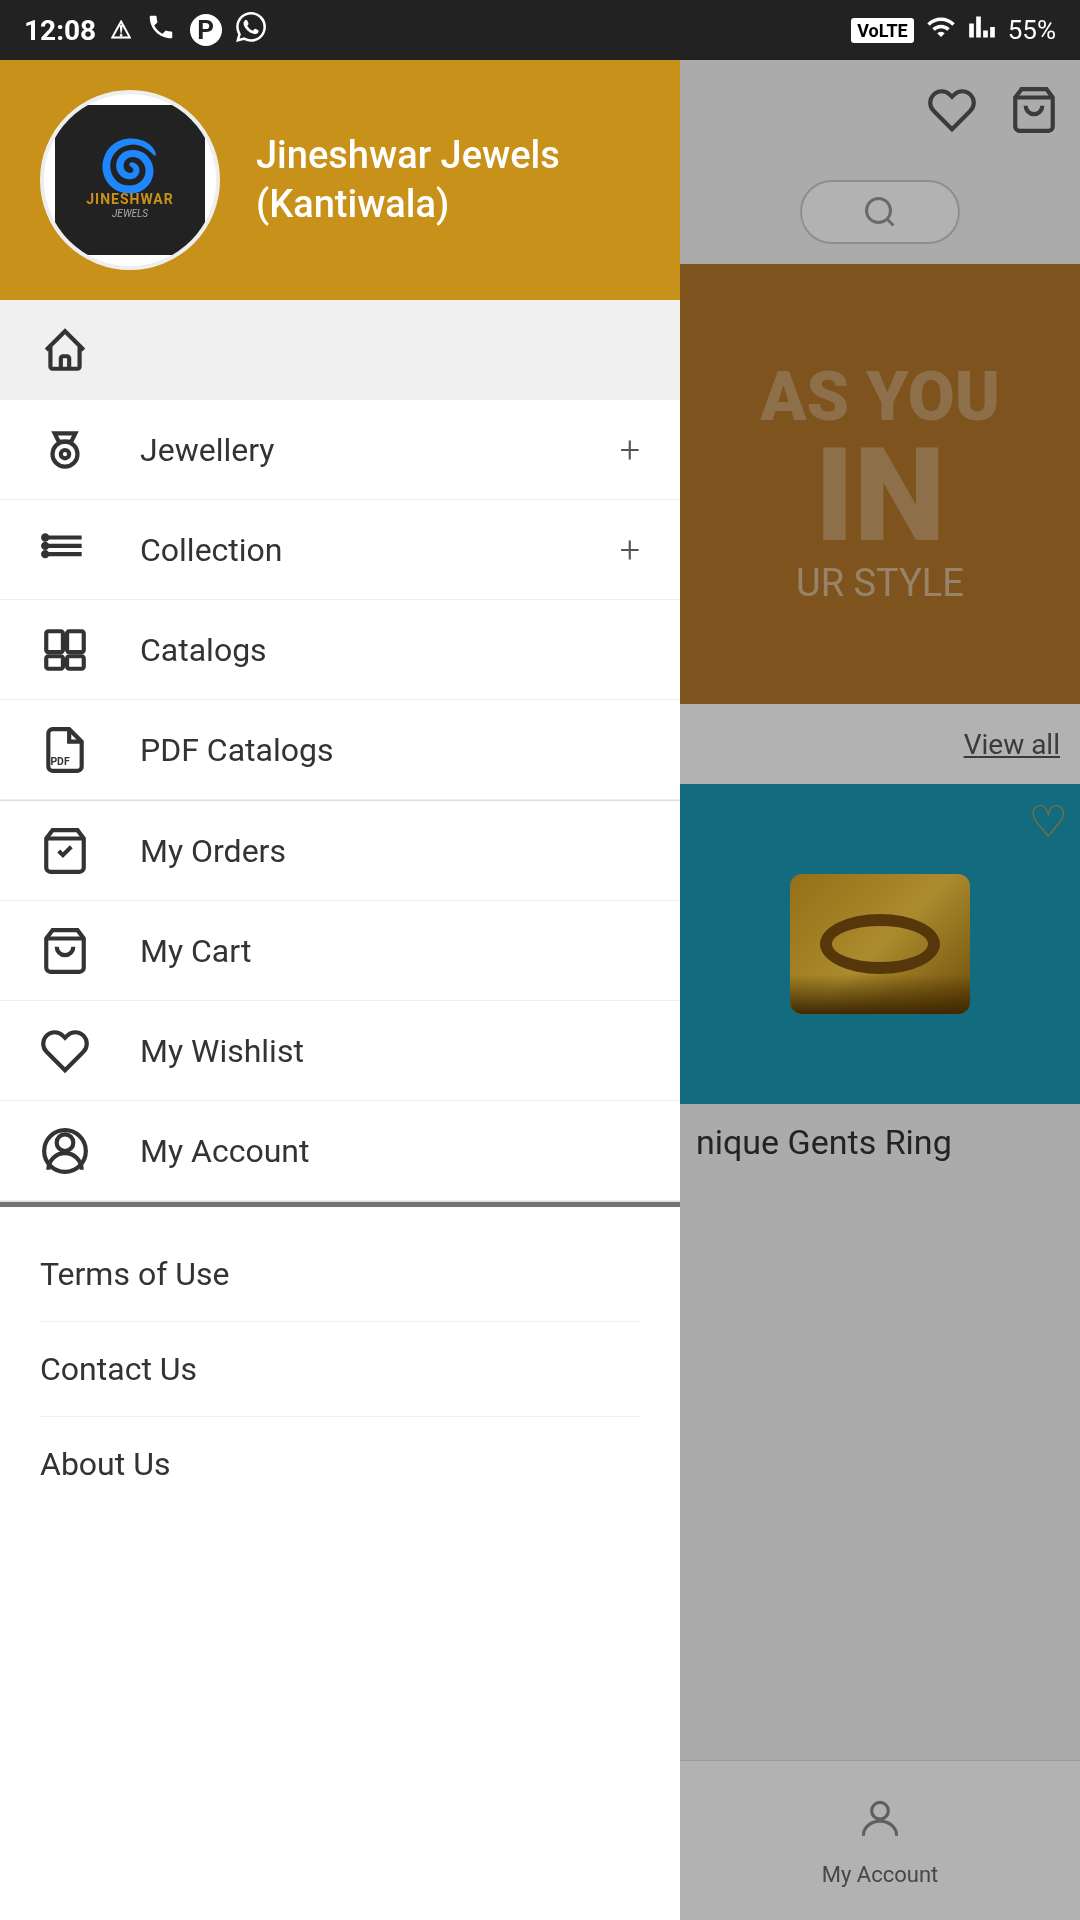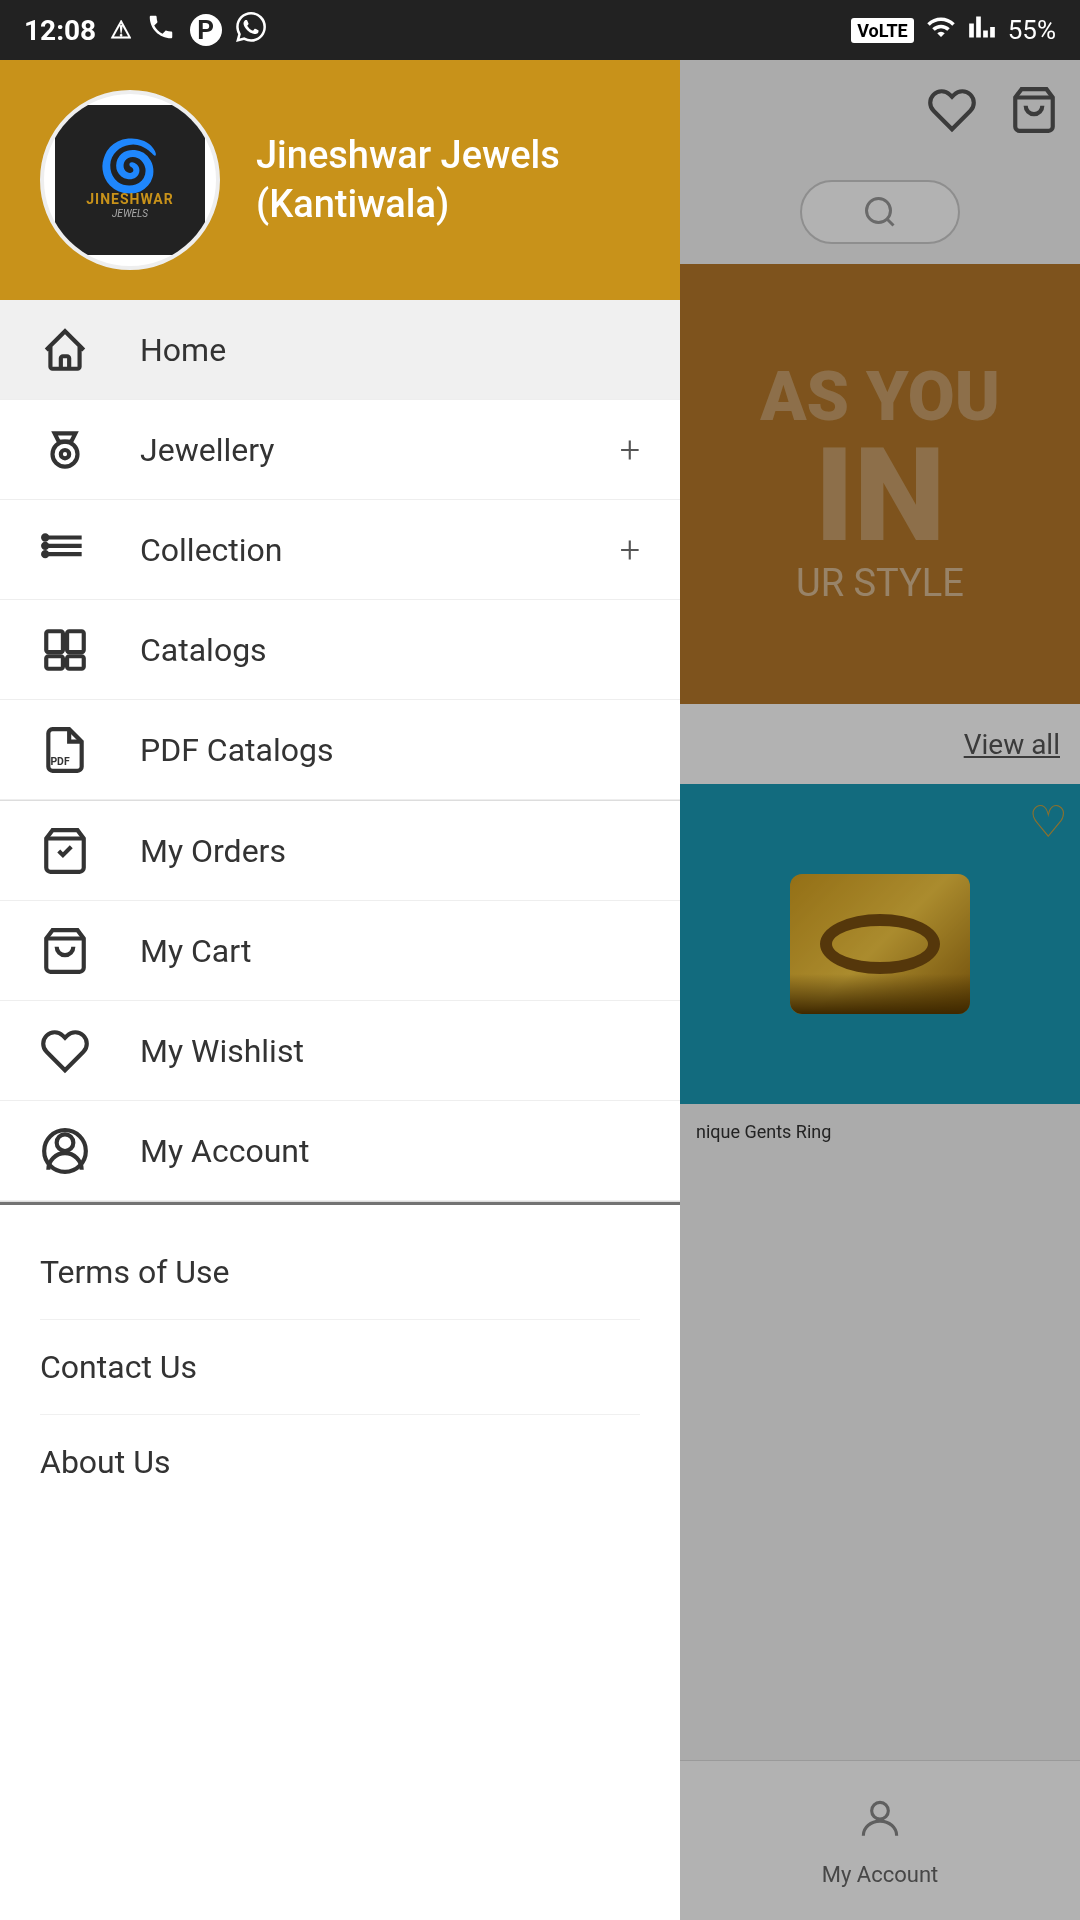--- a/index.html
+++ b/index.html
@@ -160,21 +160,21 @@
       font-size: 44px;
     }
 
     
     .product-text-area {
       width: 400px;
       padding: 16px;
       background: #f5f5f5;
     }
     .product-title {
-      font-size: 18px;
+      font-size: 34px;
       color: #333;
       line-height: 1.3;
     }
 
     
     .bottom-nav-right {
       position: absolute;
       bottom: 0;
       left: 0;
       width: 400px;
@@ -329,21 +329,21 @@
     .nav-divider {
       height: 1px;
       background: #ddd;
       margin: 0;
     }
 
     
     .footer-links {
       padding: 20px 40px 40px;
       background: #fff;
-      border-top: 3px solid #737373;
+      border-top: 5px solid #737373;
     }
     .footer-link {
       display: block;
       font-size: 32px;
       color: #333;
       padding: 28px 0;
       border-bottom: 1px solid #f0f0f0;
       cursor: pointer;
     }
     .footer-link:last-child {
@@ -460,21 +460,20 @@
   </div>
 
   <div class="drawer-nav">
 
     <div class="nav-item active">
       <div class="nav-icon">
         <svg viewBox="0 0 24 24" stroke="#333" stroke-width="1.8">
           <path d="M3 12l2-2m0 0l7-7 7 7M5 10v10a1 1 0 001 1h3m10-11l2 2m-2-2v10a1 1 0 01-1 1h-3m-6 0a1 1 0 001-1v-4a1 1 0 011-1h2a1 1 0 011 1v4a1 1 0 001 1m-6 0h6"></path>
         </svg>
       </div>
-      <span class="nav-label">Home</span>
     </div>
 
     <div class="nav-item">
       <div class="nav-icon">
         <svg viewBox="0 0 24 24" stroke="#333" stroke-width="1.6">
           <circle cx="12" cy="14" r="6"></circle>
           <path d="M9 8l-2-4h10l-2 4"></path>
           <path d="M9 8h6"></path>
           <circle cx="12" cy="14" r="2"></circle>
         </svg>

